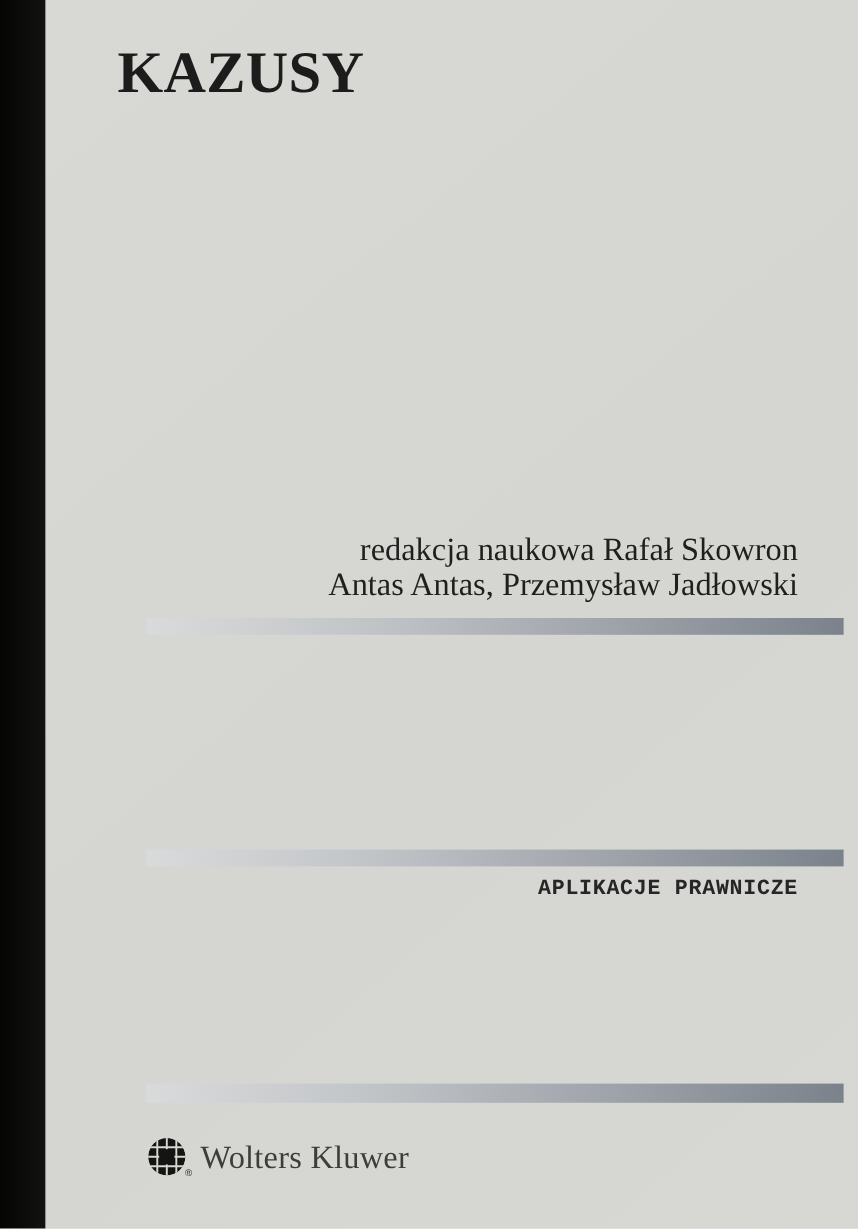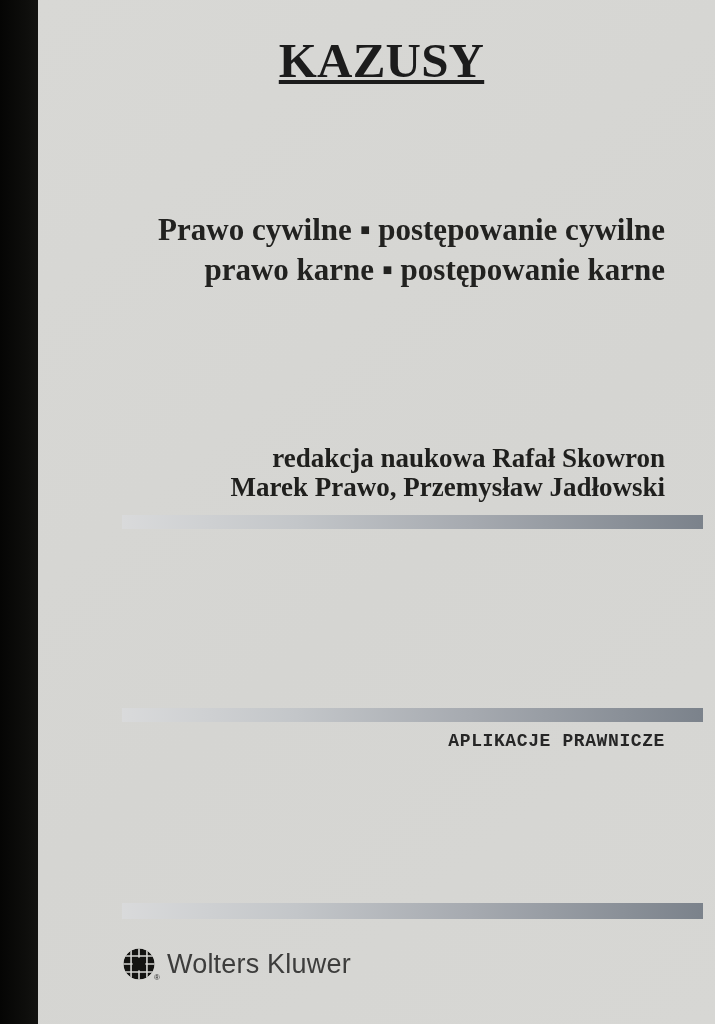--- a/index.html
+++ b/index.html
@@ -20,43 +20,42 @@
   }
   .cover {
     position: absolute;
     left: 38px; top: 0;
     width: 677px; height: 1024px;
     background: linear-gradient(140deg, #d8d8d5 0%, #d5d5d2 55%, #d7d7d4 100%);
   }
   .title-block {
     position: absolute;
     top: 34px; right: 50px; left: 60px;
-    text-align: center;
+    text-align: left;
     color: #1c1c1c;
     font-weight: 700;
     font-size: 49px;
     line-height: 53px;
     letter-spacing: 0.2px;
-    text-decoration: underline;
   }
   .subtitle-block {
     position: absolute;
     top: 210px; right: 50px; left: 60px;
     text-align: right;
     color: #222220;
     font-weight: 700;
     font-size: 31px;
     line-height: 40px;
   }
   .editors-block {
     position: absolute;
     top: 444px; right: 50px; left: 60px;
     text-align: right;
     color: #1f1f1d;
-    font-weight: 700;
+    font-weight: 400;
     font-size: 27px;
     line-height: 29px;
   }
   .bar {
     position: absolute;
     left: 84px;
     width: 581px;
     height: 14px;
     background: linear-gradient(to right, #d9dadb 0%, #c3c6c9 30%, #a6aab0 60%, #7b828b 100%);
   }
@@ -84,46 +83,42 @@
   }
   .wk-reg {
     position: absolute;
     right: -4px; bottom: -1px;
     font-family: "Liberation Sans", sans-serif;
     font-size: 8px;
     color: #2a2a2a;
   }
   .wk-wordmark {
     margin-left: 11px;
-    font-family: Liberation Sans, sans-serif;
+    font-family: Liberation Serif, serif;
     font-weight: 400;
     font-size: 27px;
     color: #3d3d3c;
     letter-spacing: 0.2px;
   }
 </style>
 </head>
 <body>
 
 <div class="page">
   <div class="spine"></div>
   <div class="cover">
 
     <div class="title-block">
       <div>KAZUSY</div>
     </div>
 
-    <div class="subtitle-block">
-      <div>Prawo cywilne ▪ postępowanie cywilne</div>
-      <div>prawo karne ▪ postępowanie karne</div>
-    </div>
 
     <div class="editors-block">
       <div>redakcja naukowa Rafał Skowron</div>
-      <div>Marek Prawo, Przemysław Jadłowski</div>
+      <div>Antas Antas, Przemysław Jadłowski</div>
     </div>
 
     <div class="bar bar-1"></div>
     <div class="bar bar-2"></div>
 
     <div class="series-label">APLIKACJE PRAWNICZE</div>
 
     <div class="bar bar-3"></div>
 
     <div class="publisher-row">

